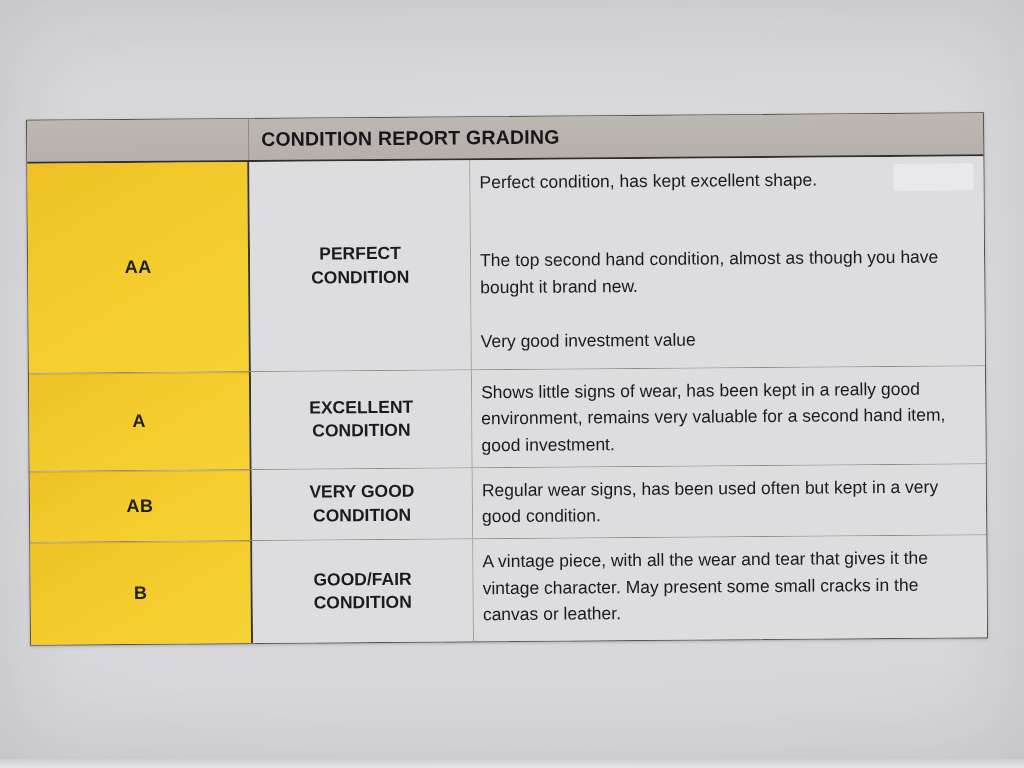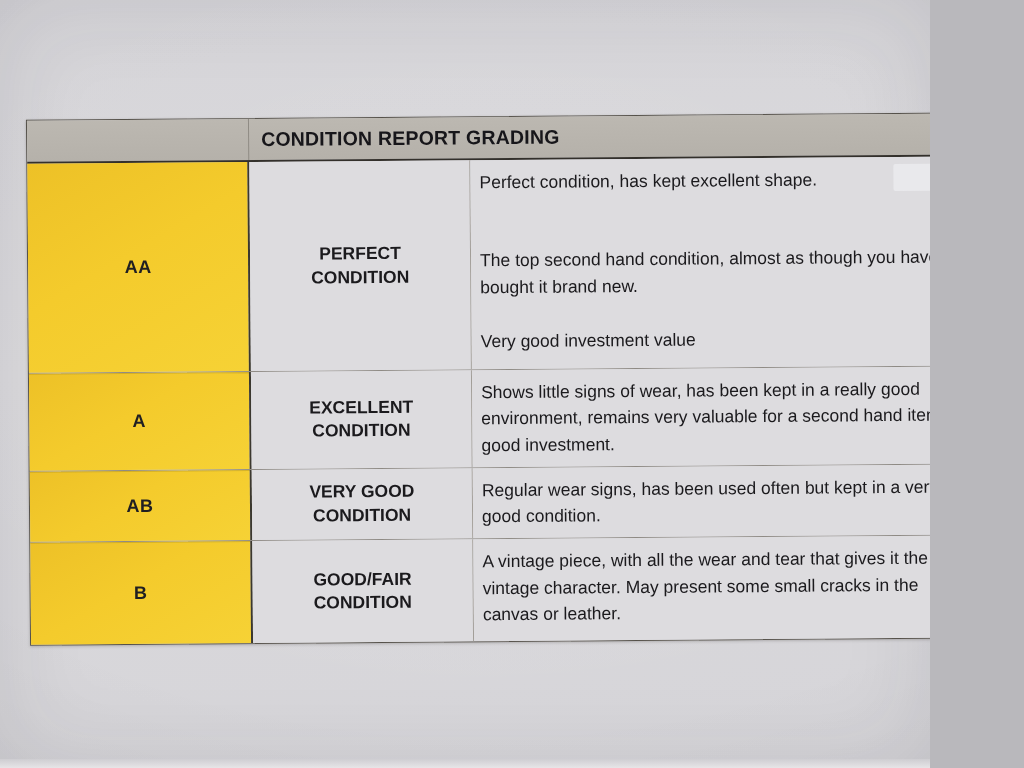--- a/index.html
+++ b/index.html
@@ -8,21 +8,21 @@
   html, body {
     width: 1024px; height: 768px;
     font-family: "Liberation Sans", "DejaVu Sans", sans-serif;
     background: #b9b8bc;
     overflow: hidden;
   }
 
   
   .photo {
     position: relative;
-    width: 930px; height: 768px;
+    width: 1024px; height: 768px;
     background:
       radial-gradient(130% 95% at 52% 42%, rgba(255,255,255,0.10) 0%, rgba(255,255,255,0.0) 55%, rgba(0,0,0,0.05) 100%),
       linear-gradient(176deg, #d5d4d8 0%, #dad9dc 45%, #d6d5d9 100%);
     overflow: hidden;
     box-shadow: inset 0 0 90px rgba(40,38,48,0.10);
   }
   .photo::after {            
     content: "";
     position: absolute; left: 0; right: 0; bottom: 0; height: 9px;
     background: linear-gradient(#cfced2, #eceaec);

